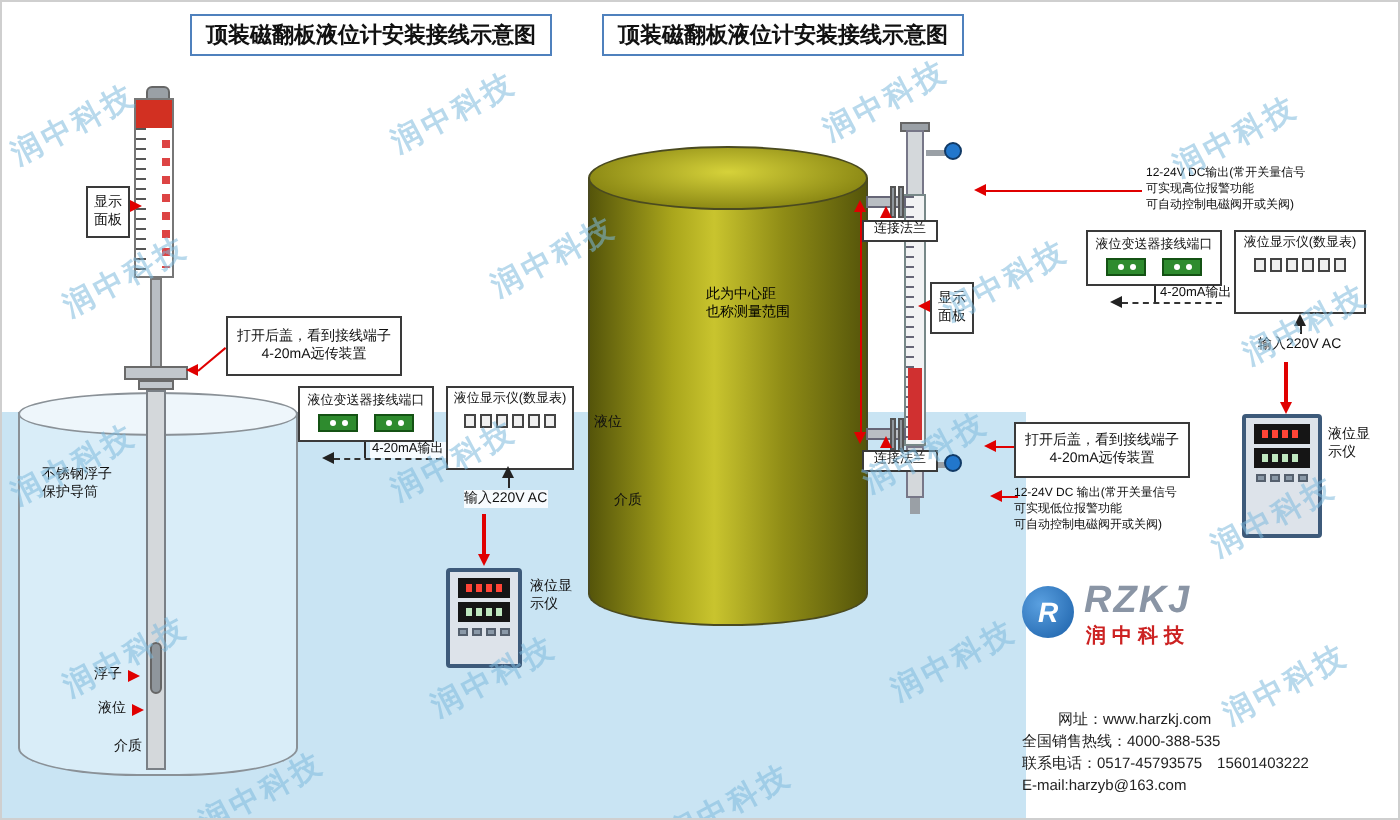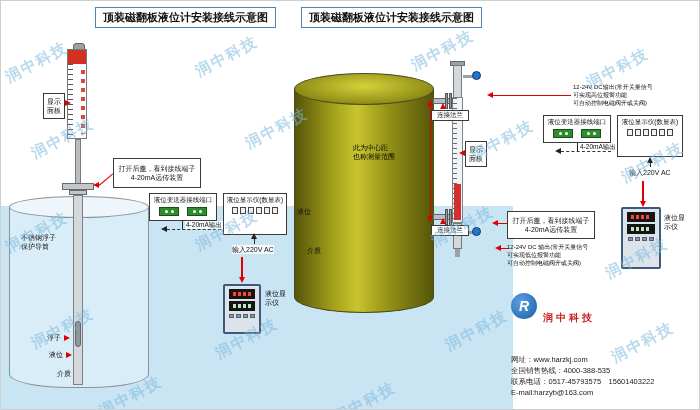--- a/index.html
+++ b/index.html
@@ -245,22 +245,23 @@
         <span class="dev-btn"></span>
         <span class="dev-btn"></span>
       </div>
   </div>
   <div class="abs lbl z10" style="left:663px;top:212px;width:24px">液位显
 示仪</div>
 
   <div class="abs center" style="left:510px;top:292px;width:26px;height:26px;border-radius:50%;background:radial-gradient(circle at 35% 35%,#5aa0e0,#1a5fa8);color:#fff;font-weight:bold;font-style:italic;font-size:14px;z-index:10">
     <span>R</span>
   </div>
+  <div class="abs z10" style="left:541px;top:289px;font-size:19px;font-weight:bold;font-style:italic;color:#8a95a5;letter-spacing:1px">RZKJ</div>
   <div class="abs z10" style="left:542px;top:310px;font-size:10px;font-weight:bold;color:#cc2222;letter-spacing:3px">润中科技</div>
-  <div class="abs z10" style="left:510px;top:354px;font-size:7.5px;color:#222">网址：www.harzkj.com</div>
+  <div class="abs z10" style="left:528px;top:354px;font-size:7.5px;color:#222">网址：www.harzkj.com</div>
   <div class="abs z10" style="left:510px;top:365px;font-size:7.5px;color:#222">全国销售热线：4000-388-535</div>
   <div class="abs z10" style="left:510px;top:376px;font-size:7.5px;color:#222">联系电话：0517-45793575　15601403222</div>
   <div class="abs z10" style="left:510px;top:387px;font-size:7.5px;color:#222">E-mail:harzyb@163.com</div>
 
 <div class="wm" style="left: 2px; top: 52px;">润中科技</div>
     <div class="wm" style="left: 192px; top: 46px;">润中科技</div>
     <div class="wm" style="left: 408px; top: 40px;">润中科技</div>
     <div class="wm" style="left: 583px; top: 58px;">润中科技</div>
     <div class="wm" style="left: 28px; top: 128px;">润中科技</div>
     <div class="wm" style="left: 242px; top: 118px;">润中科技</div>

